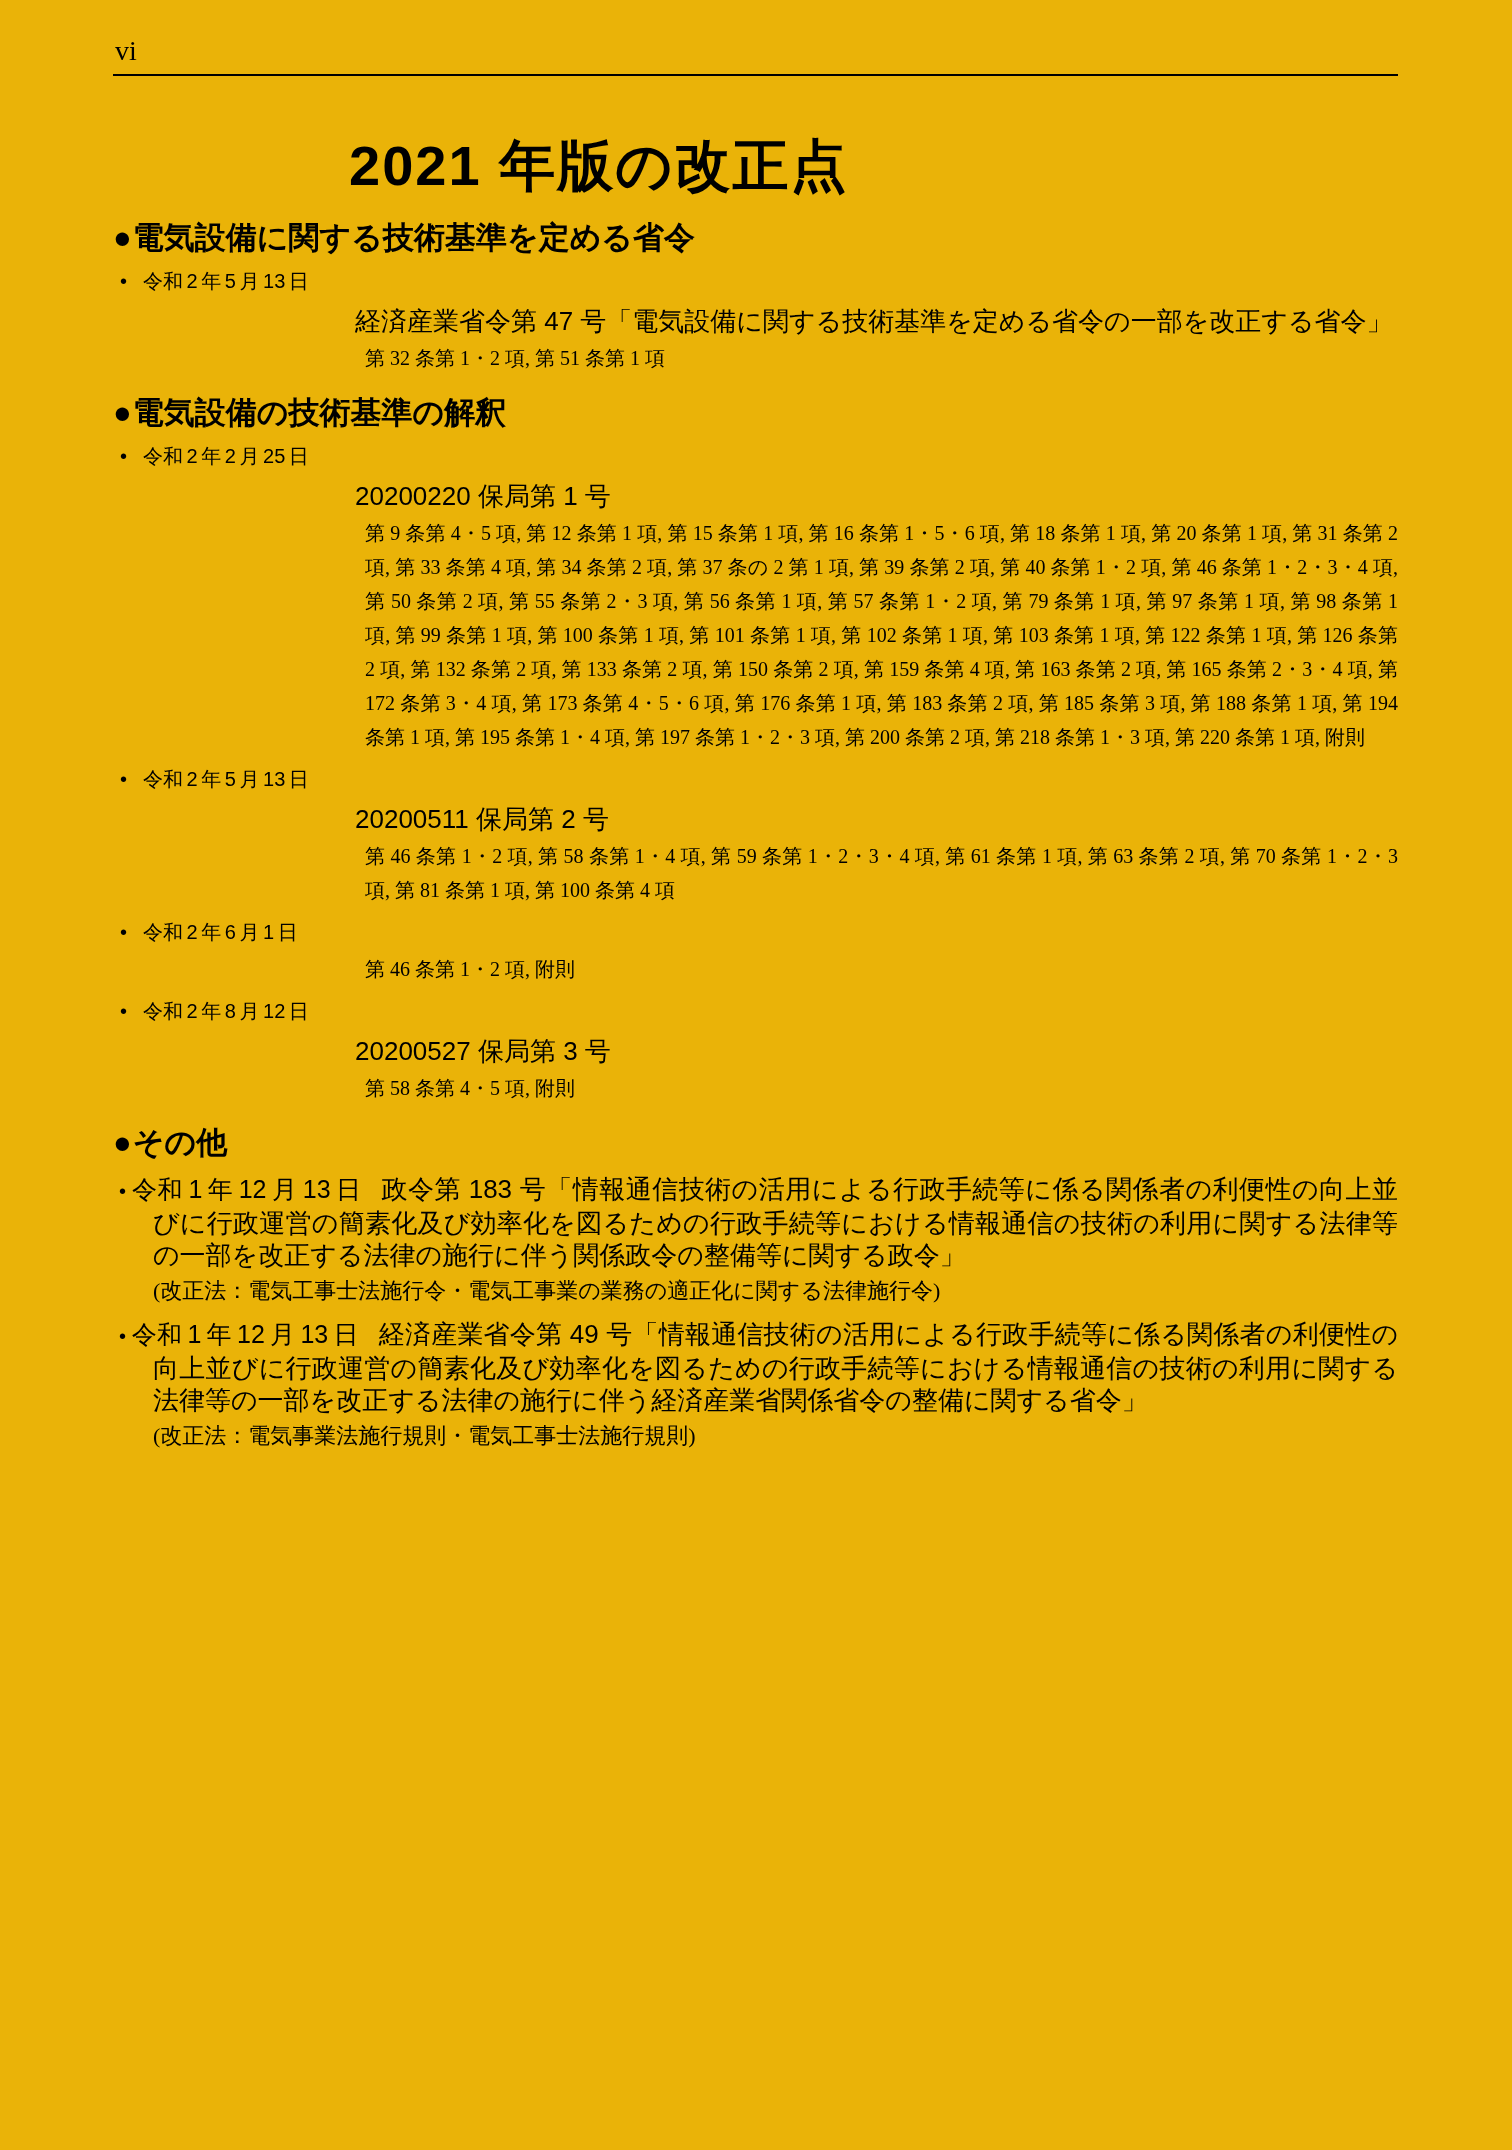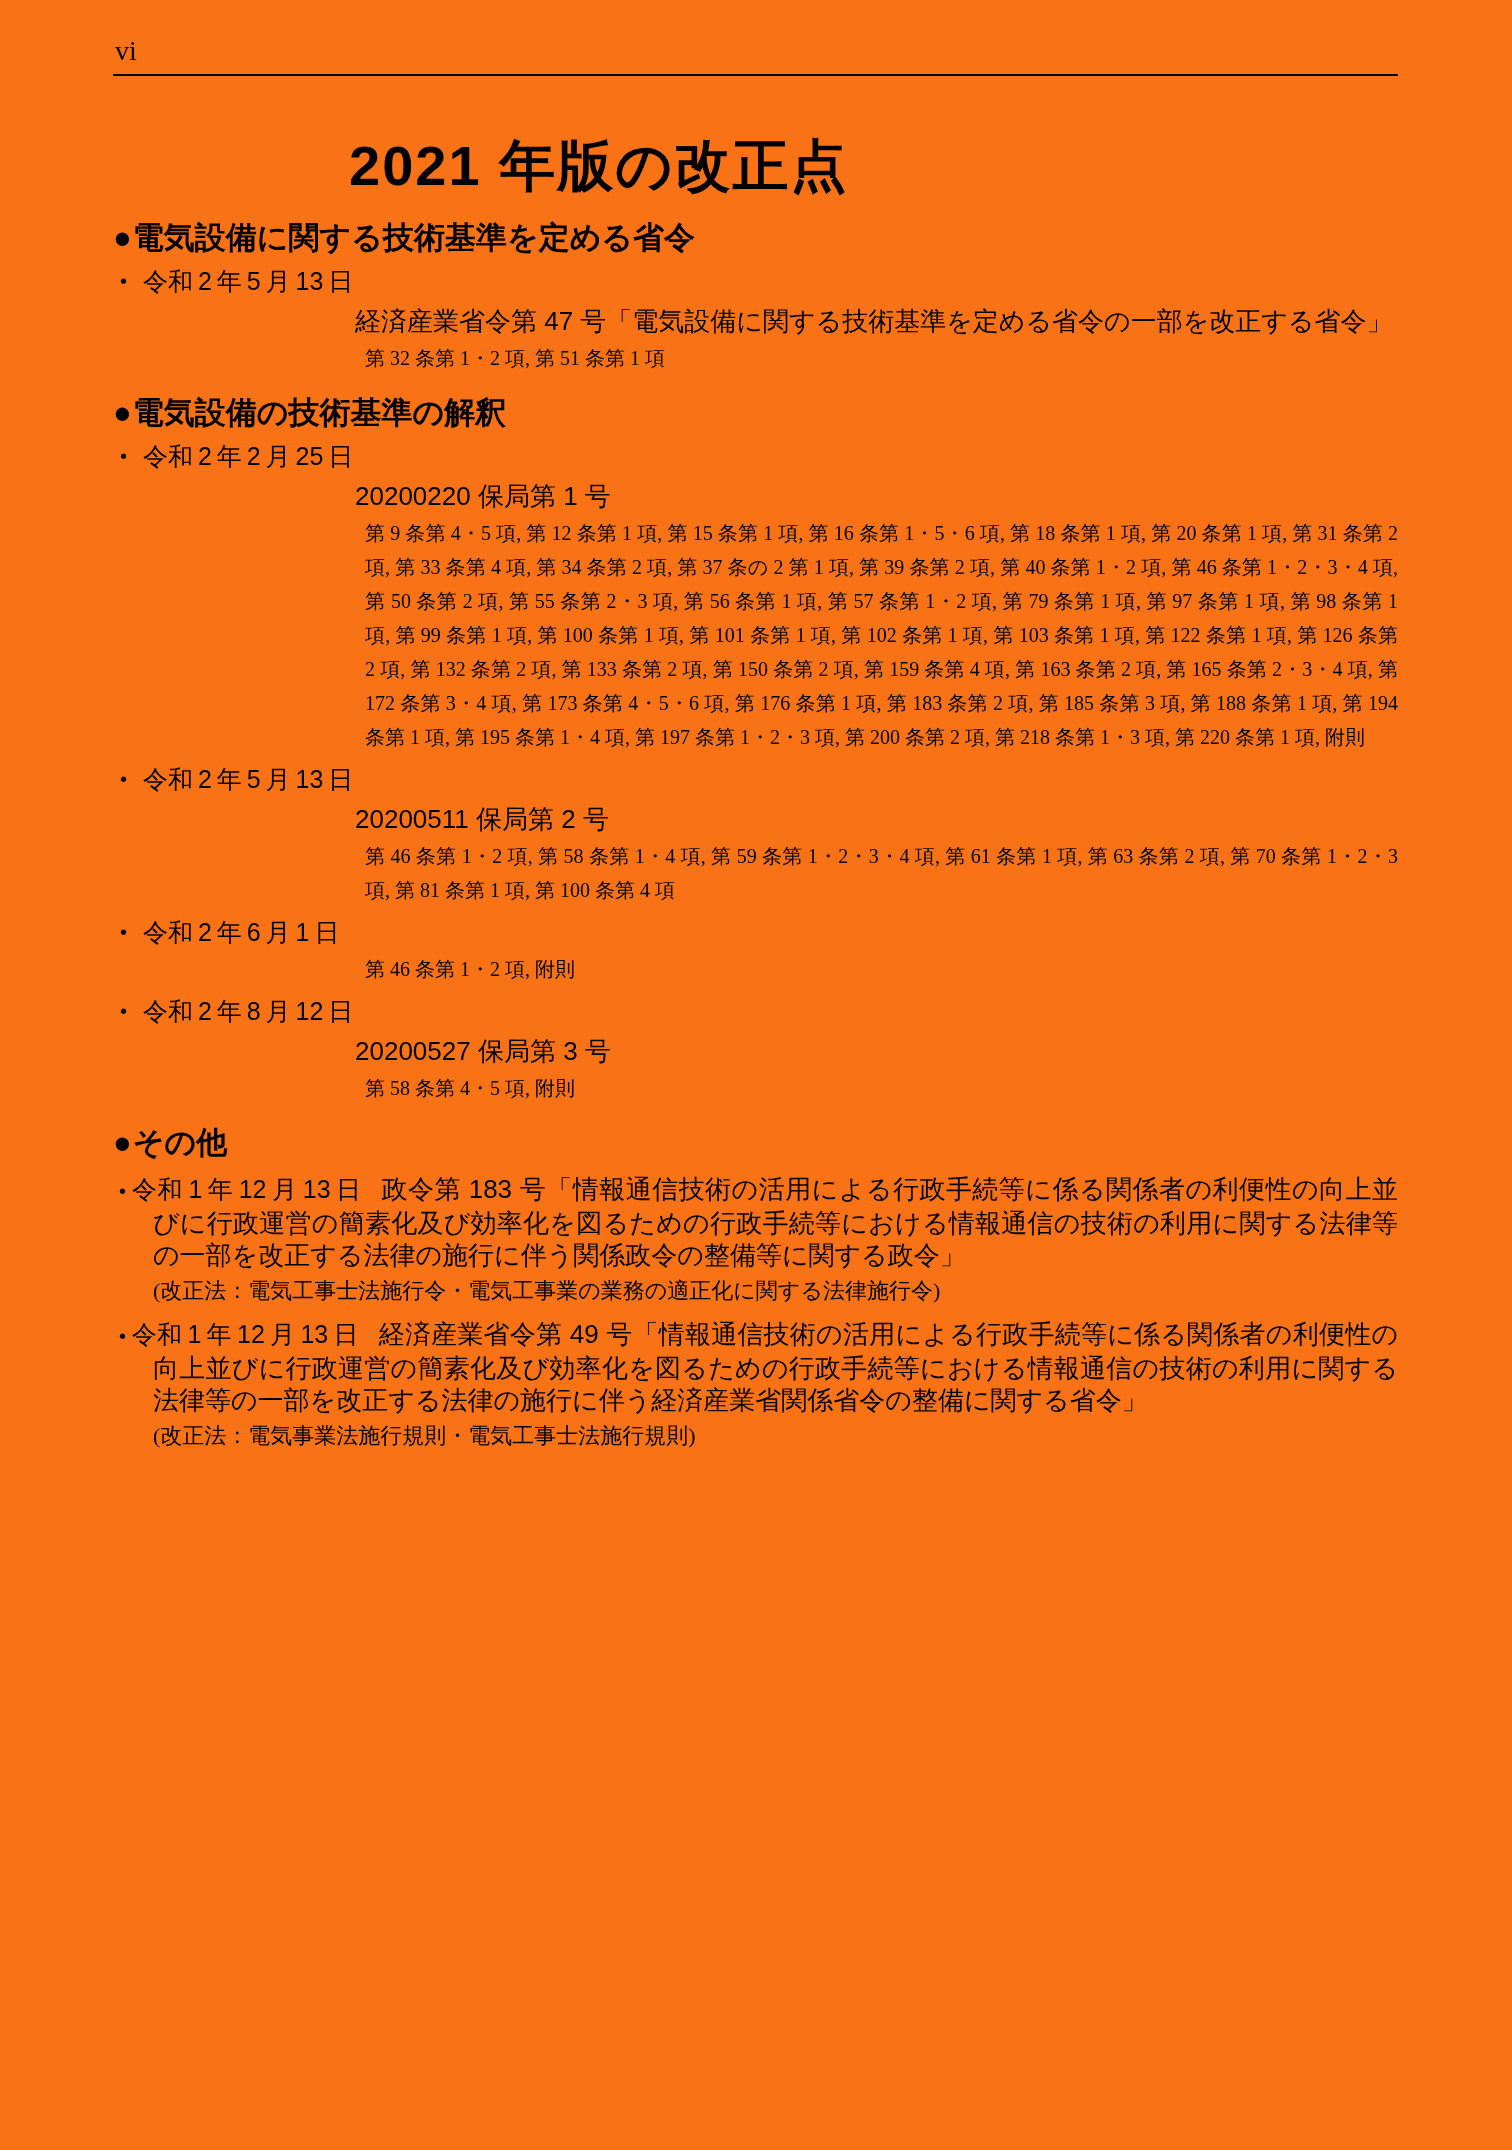--- a/index.html
+++ b/index.html
@@ -3,21 +3,21 @@
 <meta charset="utf-8">
 <style>
   * { margin: 0; padding: 0; box-sizing: border-box; }
   html, body { background: #ffffff; }
   body { width: 1512px; }
 
   .page {
     position: relative;
     width: 1512px;
     height: 2150px;
-    background: #f97316;
+    background: #eab308;
     color: #000000;
     padding: 36px 114px 0 113px;
     font-family: "Liberation Sans", sans-serif;
     overflow: hidden;
   }
 
   
   .page-number {
     font-family: "Liberation Serif", serif;
     font-size: 28px;
@@ -58,21 +58,21 @@
     line-height: 34px;
   }
   .item-row .bullet {
     flex: 0 0 30px;
     padding-left: 7px;
     font-size: 20px;
     line-height: 34px;
   }
   .item-row .date {
     flex: 0 0 212px;
-    font-size: 25px;
+    font-size: 20px;
     word-spacing: -2px;
     white-space: nowrap;
   }
   .item-row .body {
     flex: 1;
     text-align: justify;
     margin-top: 40px;
   }
 
   .details {

